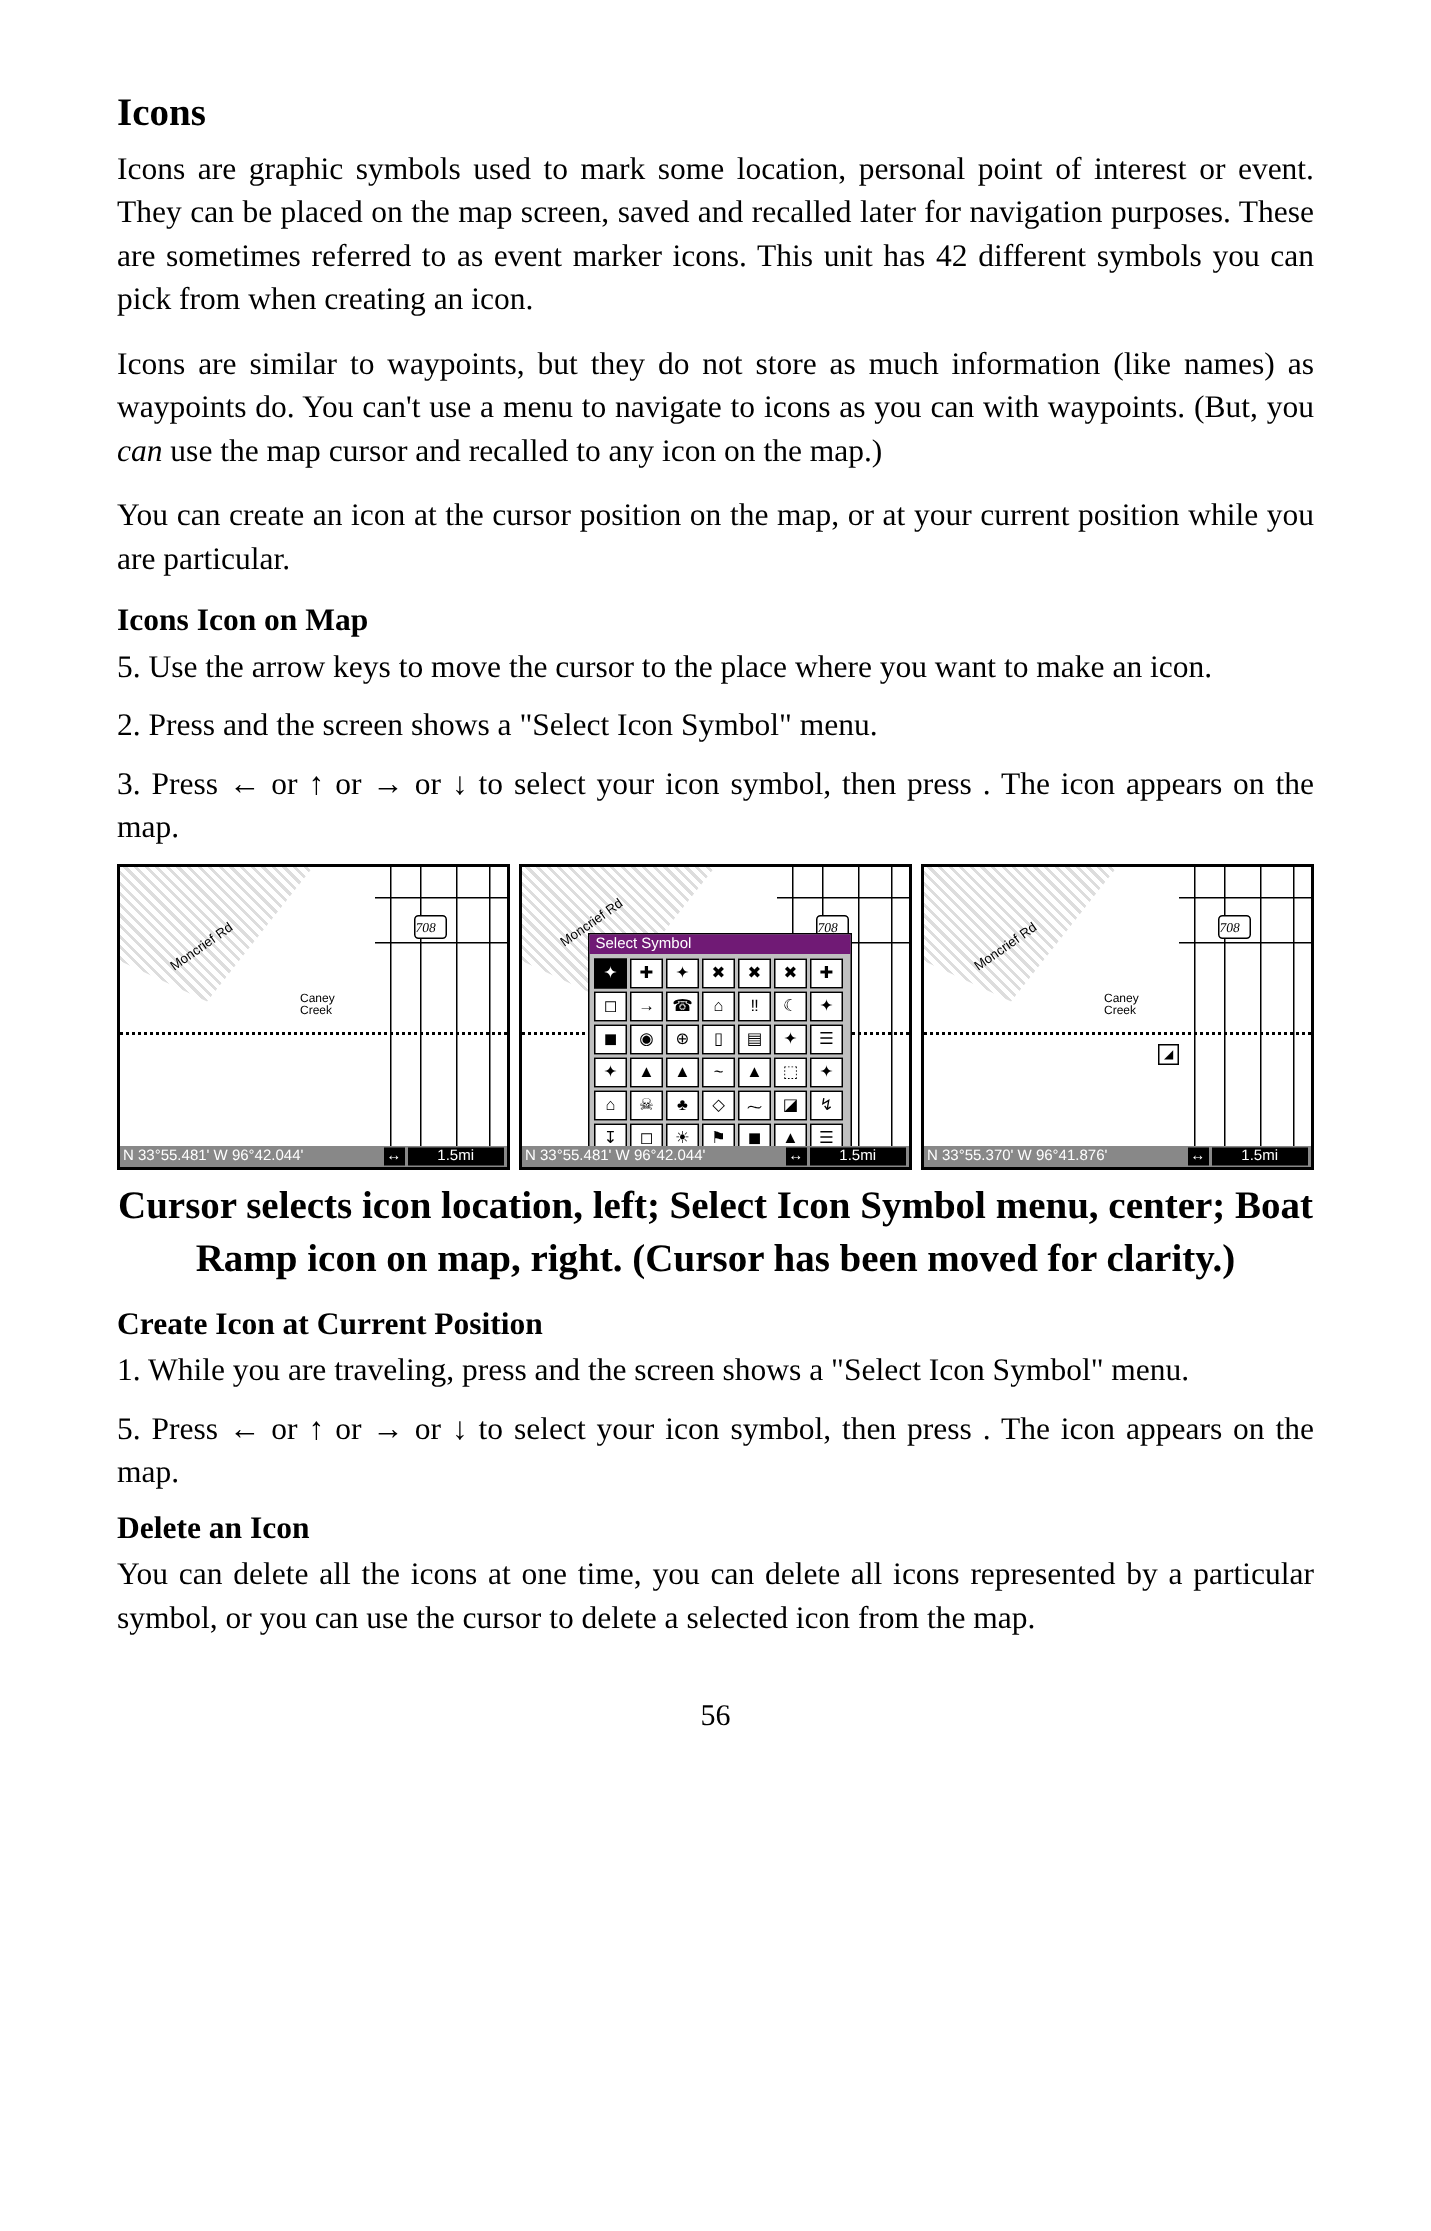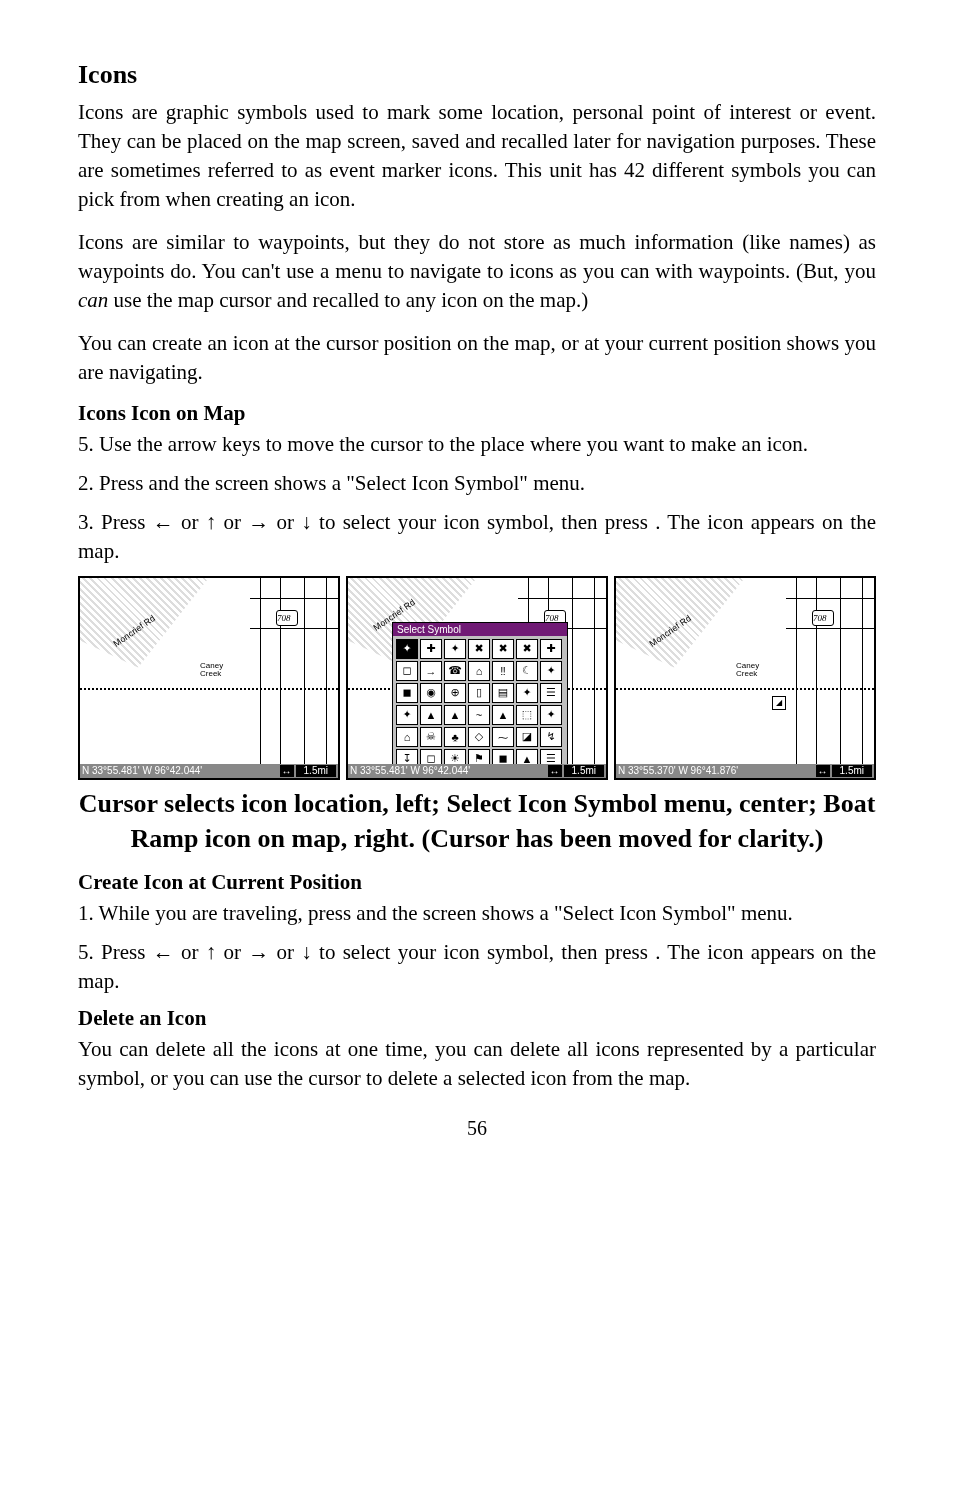--- a/index.html
+++ b/index.html
@@ -78,21 +78,21 @@
   }
   .statusbar {
     position:absolute; left:0; right:0; bottom:0; height:14px;
     background:#888; color:#fff;
     font-family: sans-serif; font-size:10px;
     display:flex; align-items:center; justify-content:space-between;
     padding:0 2px;
   }
   .statusbar .rt { display:flex; gap:2px; align-items:center; }
   .scalebox {
-    background:#000; color:#fff; padding:0 8px; font-size:10px; height:12px; line-height:12px;
+    background:#000; color:#fff; padding:0 20px; font-size:10px; height:12px; line-height:12px;
   }
   .arrowicon {
     background:#000; color:#fff; width:14px; height:12px; line-height:12px; text-align:center; font-size:10px;
   }
   .popup {
     position:absolute;
     left:44px; top:44px;
     width:174px;
     background:#c0c0c0;
     border:1px solid #000;
@@ -120,37 +120,37 @@
     font-size:8px; line-height:12px; text-align:center;
   }
   .caption {
     font-weight: bold;
     font-size: 26px;
     text-align: center;
     margin: 4px 0 14px 0;
     line-height:1.35;
   }
   .pagenum {
-    text-align:center; font-size:20px; margin-top:24px;
+    text-align:center; font-size:20px; margin-top:40px;
   }
 </style>
 </head>
 <body>
 
 <div class="page">
 
   <h2>Icons</h2>
 
   <p>Icons are graphic symbols used to mark some location, personal point of interest or event. They can be placed on the map screen, saved and recalled later for navigation purposes. These are sometimes referred to as event marker icons. This unit has 42 different symbols you can pick from when creating an icon.</p>
 
   <p>
     <span>Icons are similar to waypoints, but they do not store as much information (like names) as waypoints do. You can't use a menu to navigate to icons as you can with waypoints. (But, you </span><span class="em">can</span><span> use the map cursor and recalled to any icon on the map.)</span>
   </p>
 
-  <p>You can create an icon at the cursor position on the map, or at your current position shows you are navigating.</p>
+  <p>You can create an icon at the cursor position on the map, or at your current position while you are particular.</p>
 
   <div class="sub">Icons Icon on Map</div>
   <div class="num">5. Use the arrow keys to move the cursor to the place where you want to make an icon.</div>
   <div class="num">2. Press         and the screen shows a "Select Icon Symbol" menu.</div>
   <div class="num">3. Press ← or ↑ or → or ↓ to select your icon symbol, then press        . The icon appears on the map.</div>
 
   <div class="figrow">
 
     <div class="mapbox">
       <div class="water"></div>

